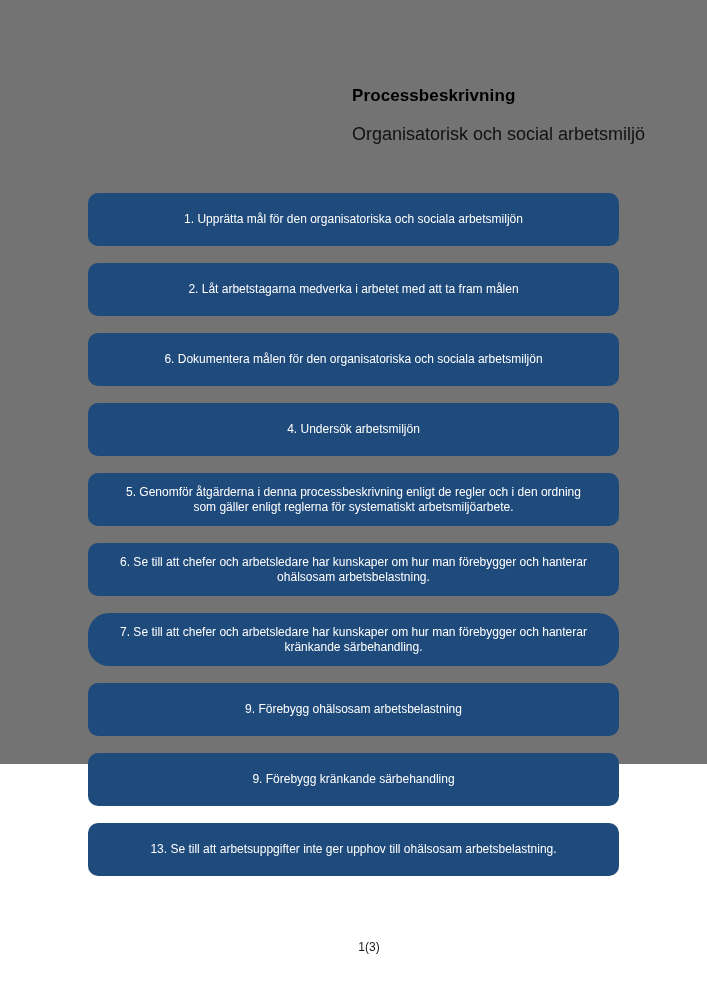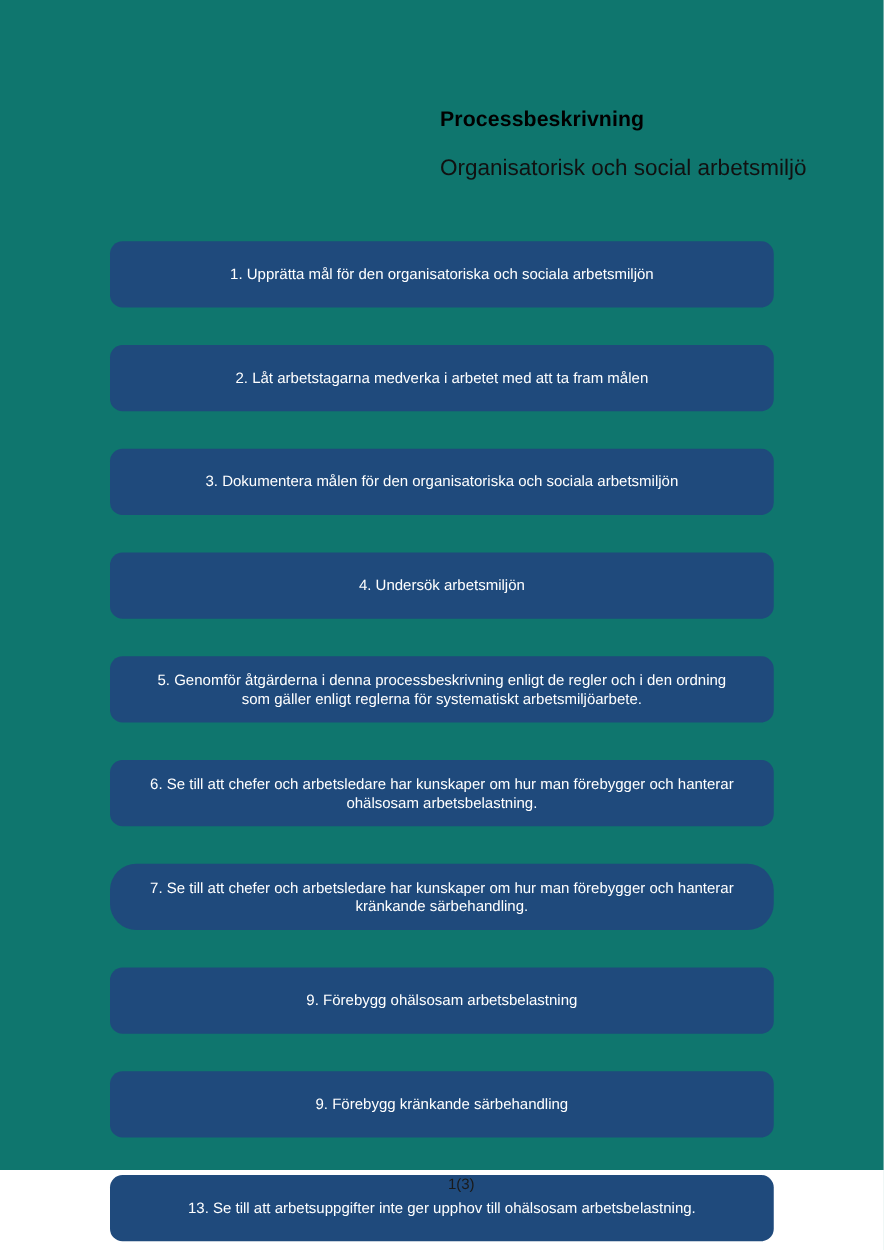--- a/index.html
+++ b/index.html
@@ -7,22 +7,22 @@
   body {
     font-family: "Liberation Sans", "DejaVu Sans", sans-serif;
     width: 707px;
     height: 1000px;
     position: relative;
     overflow: hidden;
   }
   .page {
     position: absolute;
     left: 0; top: 0;
-    width: 707px; height: 936px;
-    background: #0f766e;
+    width: 707px; height: 764px;
+    background: #737373;
   }
   .doc-header {
     position: absolute;
     left: 352px;
     top: 86px;
     width: 320px;
   }
   .doc-title {
     font-size: 17px;
     font-weight: bold;
@@ -37,21 +37,21 @@
   }
   .steps {
     position: absolute;
     left: 88px;
     top: 193px;
     width: 531px;
   }
   .step {
     width: 531px;
     height: 53px;
-    margin-bottom: 30px;
+    margin-bottom: 17px;
     border-radius: 10px;
     display: flex;
     align-items: center;
     justify-content: center;
     padding: 4px 26px;
   }
   .step-label {
     font-size: 12px;
     line-height: 15px;
     text-align: center;
@@ -78,21 +78,21 @@
   </div>
 
   <div class="steps">
     <div class="step" style="background: rgb(31, 74, 124); color: rgb(255, 255, 255);">
       <span class="step-label">1. Upprätta mål för den organisatoriska och sociala arbetsmiljön</span>
     </div>
     <div class="step" style="background: rgb(31, 74, 124); color: rgb(255, 255, 255);">
       <span class="step-label">2. Låt arbetstagarna medverka i arbetet med att ta fram målen</span>
     </div>
     <div class="step" style="background: rgb(31, 74, 124); color: rgb(255, 255, 255);">
-      <span class="step-label">3. Dokumentera målen för den organisatoriska och sociala arbetsmiljön</span>
+      <span class="step-label">6. Dokumentera målen för den organisatoriska och sociala arbetsmiljön</span>
     </div>
     <div class="step" style="background: rgb(31, 74, 124); color: rgb(255, 255, 255);">
       <span class="step-label">4. Undersök arbetsmiljön</span>
     </div>
     <div class="step" style="background: rgb(31, 74, 124); color: rgb(255, 255, 255);">
       <span class="step-label">5. Genomför åtgärderna i denna processbeskrivning enligt de regler och i den ordning som gäller enligt reglerna för systematiskt arbetsmiljöarbete.</span>
     </div>
     <div class="step" style="background: rgb(31, 74, 124); color: rgb(255, 255, 255);">
       <span class="step-label">6. Se till att chefer och arbetsledare har kunskaper om hur man förebygger och hanterar ohälsosam arbetsbelastning.</span>
     </div>

